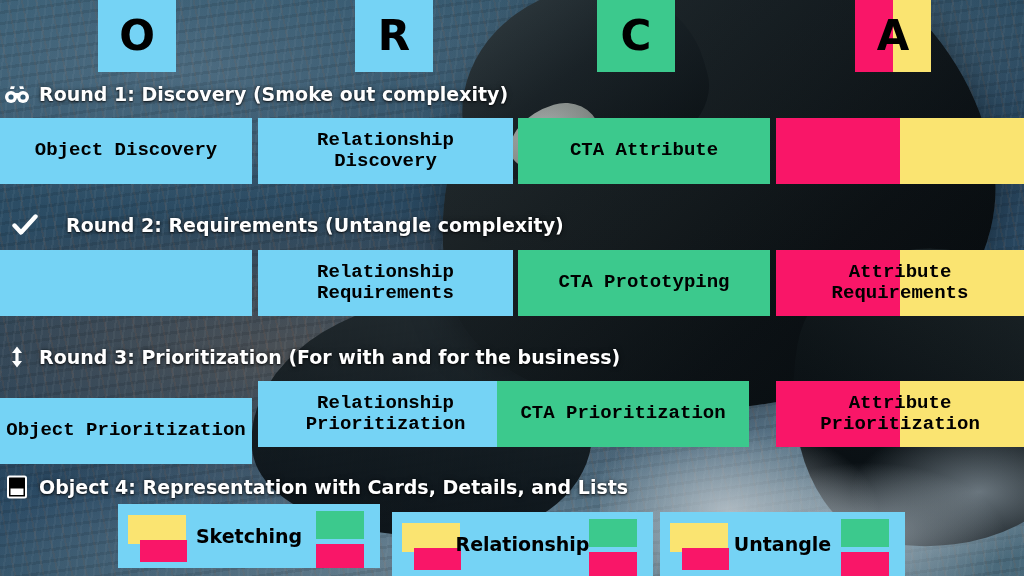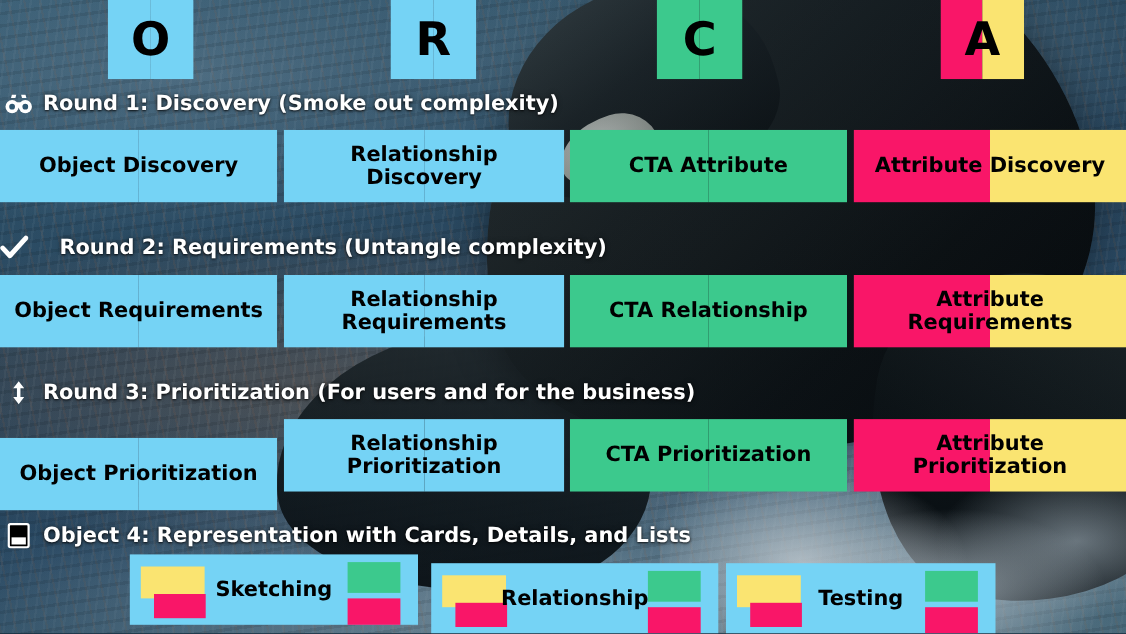--- a/index.html
+++ b/index.html
@@ -136,21 +136,21 @@
     text-align: center;
     color: #000000;
     font-weight: 700;
     font-size: 19px;
     line-height: 1.12;
     overflow: hidden;
   }
   .bar .half-l, .bar .half-r { position: absolute; top: 0; bottom: 0; width: 50%; }
   .bar .half-l { left: 0; }
   .bar .half-r { right: 0; }
-  .bar .bar-label { position: relative; z-index: 2; padding: 0 6px; }
+  .bar .bar-label { position: relative; z-index: 2; padding: 0 6px; font-family: Liberation Mono, monospace; }
 
   
   .rep-bar {
     position: absolute;
     display: flex;
     align-items: center;
     justify-content: center;
     color: #000000;
     font-weight: 700;
     font-size: 19px;
@@ -227,72 +227,70 @@
         <span class="bar-label" style="white-space: pre-line;">Relationship Discovery</span>
       </div>
       <div class="bar" style="left: 518px; top: 118px; width: 252px; height: 66px;">
         <div class="half-l" style="background: rgb(60, 201, 141);"></div>
         <div class="half-r" style="background: rgb(60, 201, 141);"></div>
         <span class="bar-label" style="white-space: pre-line;">CTA Attribute</span>
       </div>
       <div class="bar" style="left: 776px; top: 118px; width: 248px; height: 66px;">
         <div class="half-l" style="background: rgb(249, 22, 104);"></div>
         <div class="half-r" style="background: rgb(250, 228, 113);"></div>
-        <span class="bar-label" style="white-space: pre-line;">Attribute Discovery</span>
-      </div>
-      <div class="round-head" style="left: 0; top: 213px; gap: 28px;">
+      </div>
+      <div class="round-head" style="left: 12px; top: 213px; gap: 28px;">
         <span class="round-icon">
           <svg viewBox="0 0 26 24" width="26" height="24">
             <path d="M2.5 12.5 L9 19.5 L23.5 3.5" stroke="#ffffff" stroke-width="4.4" fill="none" stroke-linecap="round" stroke-linejoin="round"></path>
           </svg>
         </span>
         <span>Round 2: Requirements (Untangle complexity)</span>
       </div>
       <div class="bar" style="left: 0px; top: 250px; width: 252px; height: 66px;">
         <div class="half-l" style="background: rgb(117, 211, 245);"></div>
         <div class="half-r" style="background: rgb(117, 211, 245);"></div>
-        <span class="bar-label" style="white-space: pre-line;">Object Requirements</span>
       </div>
       <div class="bar" style="left: 258px; top: 250px; width: 255px; height: 66px;">
         <div class="half-l" style="background: rgb(117, 211, 245);"></div>
         <div class="half-r" style="background: rgb(117, 211, 245);"></div>
         <span class="bar-label" style="white-space: pre-line;">Relationship
 Requirements</span>
       </div>
       <div class="bar" style="left: 518px; top: 250px; width: 252px; height: 66px;">
         <div class="half-l" style="background: rgb(60, 201, 141);"></div>
         <div class="half-r" style="background: rgb(60, 201, 141);"></div>
-        <span class="bar-label" style="white-space: pre-line;">CTA Relationship</span>
+        <span class="bar-label" style="white-space: pre-line;">CTA Prototyping</span>
       </div>
       <div class="bar" style="left: 776px; top: 250px; width: 248px; height: 66px;">
         <div class="half-l" style="background: rgb(249, 22, 104);"></div>
         <div class="half-r" style="background: rgb(250, 228, 113);"></div>
         <span class="bar-label" style="white-space: pre-line;">Attribute
 Requirements</span>
       </div>
       <div class="round-head" style="left: 4px; top: 345px;">
         <span class="round-icon">
           <svg viewBox="0 0 26 24" width="26" height="24">
             <path d="M13 1.5 L18 8 L14.6 8 L14.6 16 L18 16 L13 22.5 L8 16 L11.4 16 L11.4 8 L8 8 Z" fill="#ffffff"></path>
           </svg>
         </span>
-        <span>Round 3: Prioritization (For users and for the business)</span>
+        <span>Round 3: Prioritization (For with and for the business)</span>
       </div>
       <div class="bar" style="left: 0px; top: 398px; width: 252px; height: 66px;">
         <div class="half-l" style="background: rgb(117, 211, 245);"></div>
         <div class="half-r" style="background: rgb(117, 211, 245);"></div>
         <span class="bar-label" style="white-space: pre-line;">Object Prioritization</span>
       </div>
       <div class="bar" style="left: 258px; top: 381px; width: 255px; height: 66px;">
         <div class="half-l" style="background: rgb(117, 211, 245);"></div>
         <div class="half-r" style="background: rgb(117, 211, 245);"></div>
         <span class="bar-label" style="white-space: pre-line;">Relationship
 Prioritization</span>
       </div>
-      <div class="bar" style="left: 518px; top: 381px; width: 252px; height: 66px;">
+      <div class="bar" style="left: 497px; top: 381px; width: 252px; height: 66px;">
         <div class="half-l" style="background: rgb(60, 201, 141);"></div>
         <div class="half-r" style="background: rgb(60, 201, 141);"></div>
         <span class="bar-label" style="white-space: pre-line;">CTA Prioritization</span>
       </div>
       <div class="bar" style="left: 776px; top: 381px; width: 248px; height: 66px;">
         <div class="half-l" style="background: rgb(249, 22, 104);"></div>
         <div class="half-r" style="background: rgb(250, 228, 113);"></div>
         <span class="bar-label" style="white-space: pre-line;">Attribute
 Prioritization</span>
       </div>
@@ -333,17 +331,17 @@
       </div>
       <div class="rep-bar" style="left: 660px; top: 512px; width: 245px; height: 64px; background: rgb(117, 211, 245);">
         <div class="rep-cards left">
           <div class="mini" style="left: 0px; top: 11px; width: 58px; height: 29px; background: rgb(250, 228, 113);"></div>
           <div class="mini" style="left: 12px; top: 36px; width: 47px; height: 22px; background: rgb(249, 22, 104);"></div>
         </div>
         <div class="rep-cards right">
           <div class="mini" style="right: 6px; top: 7px; width: 48px; height: 28px; background: rgb(60, 201, 141);"></div>
           <div class="mini" style="right: 6px; top: 40px; width: 48px; height: 24px; background: rgb(249, 22, 104);"></div>
         </div>
-        <span class="rep-label">Testing</span>
+        <span class="rep-label">Untangle</span>
       </div>
     </div>
 
 </div>
 
 </body></html>

